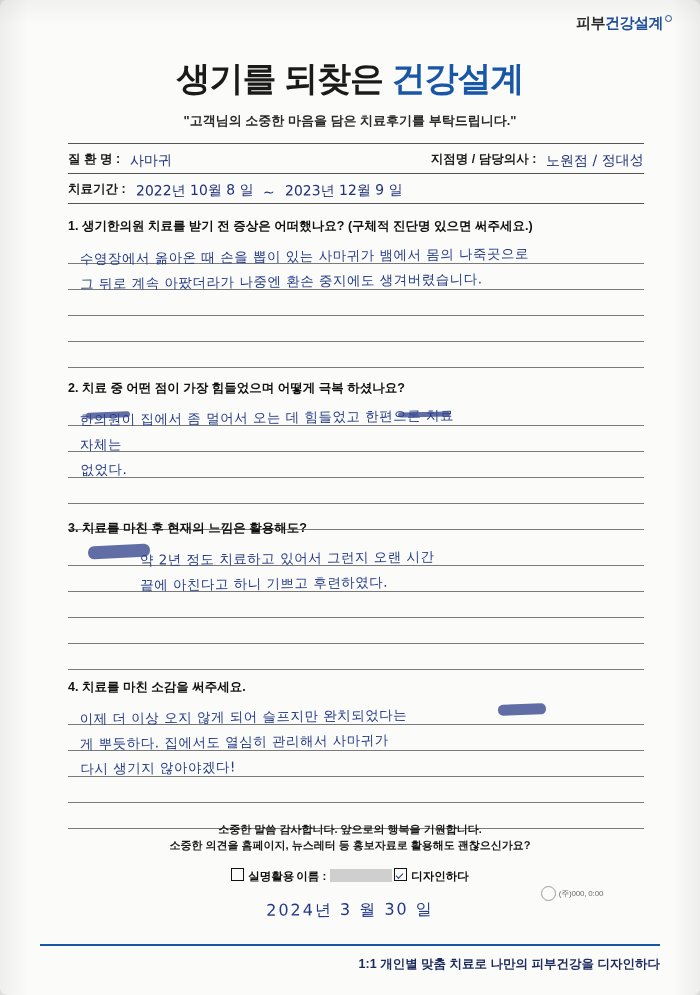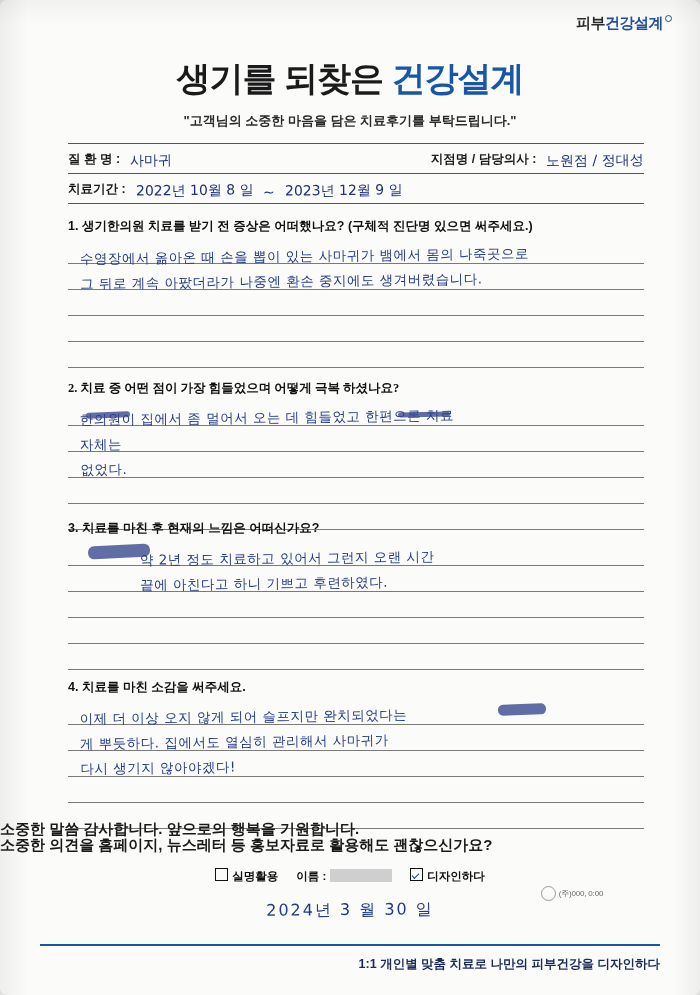--- a/index.html
+++ b/index.html
@@ -80,26 +80,26 @@
     transform:rotate(-0.7deg);
     letter-spacing:0.5px;
   }
   .scribble{
     position:absolute;
     background:#2d3f8a;
     opacity:.75;
     border-radius:3px;
   }
   .footer-note{
-    position:absolute;left:0;right:0;text-align:left;
-    font-size:15px;font-weight:bold;color:#1a1a1a;line-height:16px;
+    position:absolute;left:0;right:0;text-align:center;
+    font-size:11px;font-weight:bold;color:#1a1a1a;line-height:16px;
   }
   .consent{
     position:absolute;left:0;right:0;
-    display:flex;justify-content:center;align-items:center;gap:18px;
+    display:flex;justify-content:center;align-items:center;gap:2px;
     font-size:11.5px;font-weight:bold;color:#111;
   }
   .chk{
     display:inline-block;width:11px;height:11px;border:1px solid #111;
     margin-right:4px;vertical-align:-1px;position:relative;
   }
   .chk.checked:after{
     content:"";position:absolute;left:1px;top:4px;width:6px;height:3px;
     border-left:1.6px solid #223a86;border-bottom:1.6px solid #223a86;
     transform:rotate(-45deg);
@@ -170,40 +170,40 @@
   <div class="lines" style="top:238px;">
     <div class="line"></div>
     <div class="line"></div>
     <div class="line"></div>
     <div class="line"></div>
     <div class="line"></div>
   </div>
   <div class="ans" style="top:243px;">수영장에서 옮아온 때 손을 뽑이 있는 사마귀가 뱀에서 몸의 나죽곳으로
 그 뒤로 계속 아팠더라가 나중엔 환손 중지에도 생겨버렸습니다.</div>
 
-  <div class="q" style="top:380px;font-family:Liberation Serif, serif;">
+  <div class="q" style="top:380px;">
     <span>2.</span>
     <span>치료 중 어떤 점이 가장 힘들었으며 어떻게 극복 하셨나요?</span>
   </div>
   <div class="lines" style="top:400px;">
     <div class="line"></div>
     <div class="line"></div>
     <div class="line"></div>
     <div class="line"></div>
     <div class="line"></div>
   </div>
   <div class="ans" style="top:404px;">한의원이 집에서 좀 멀어서 오는 데 힘들었고 한편으론 치료
 자체는
 없었다.</div>
   <div class="scribble" style="left:86px;top:412px;width:44px;height:6px;transform:rotate(-2deg);"></div>
   <div class="scribble" style="left:398px;top:412px;width:52px;height:5px;transform:rotate(-1deg);"></div>
 
   <div class="q" style="top:520px;">
     <span>3.</span>
-    <span>치료를 마친 후 현재의 느낌은 어떠신가요?</span>
+    <span>치료를 마친 후 현재의 느낌은 활용해도?</span>
   </div>
   <div class="lines" style="top:540px;">
     <div class="line"></div>
     <div class="line"></div>
     <div class="line"></div>
     <div class="line"></div>
     <div class="line"></div>
   </div>
   <div class="ans" style="top:545px;padding-left:60px;">약 2년 정도 치료하고 있어서 그런지 오랜 시간
 끝에 아친다고 하니 기쁘고 후련하였다.</div>

